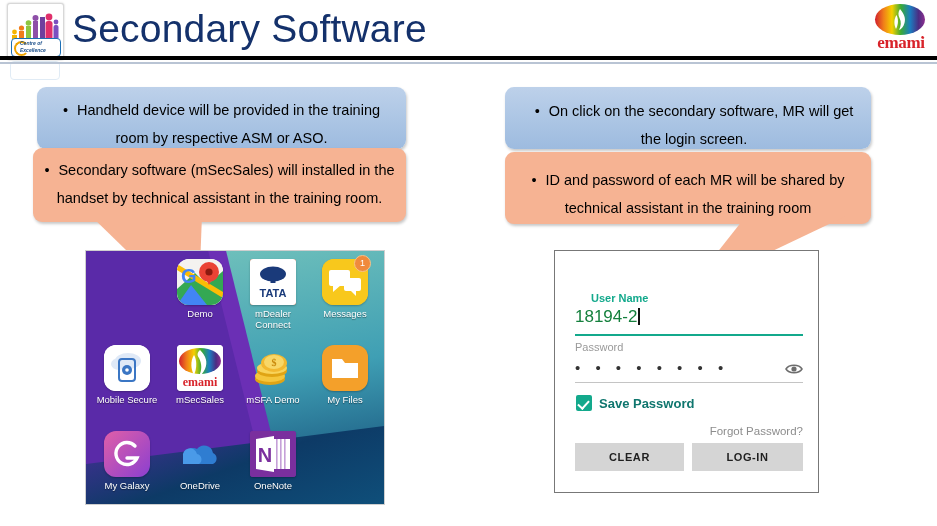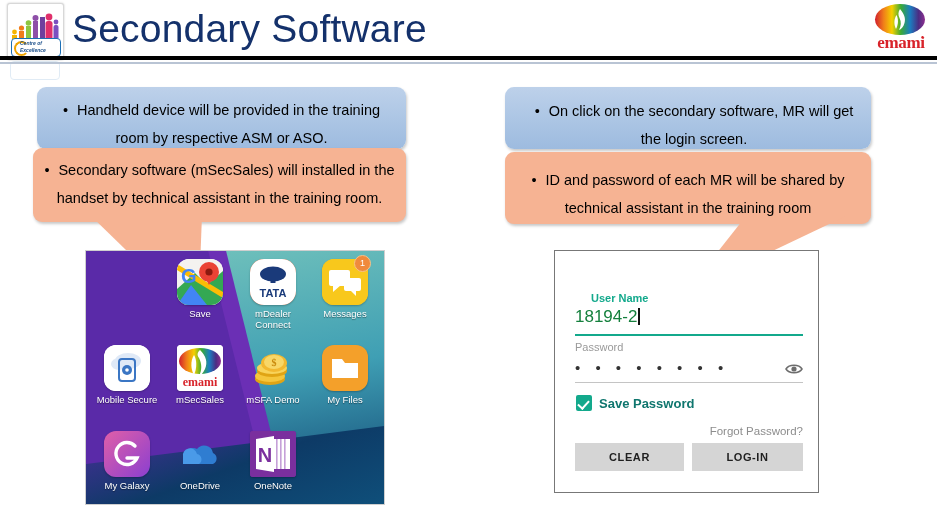--- a/index.html
+++ b/index.html
@@ -212,25 +212,25 @@
               <rect width="46" height="46" fill="#f4f2ef"></rect>
               <polygon points="0,30 18,14 30,26 46,12 46,46 0,46" fill="#34a853"></polygon>
               <polygon points="0,46 14,26 30,46" fill="#4285f4"></polygon>
               <path d="M0 8 L46 36" stroke="#fbbc05" stroke-width="5" fill="none"></path>
               <text x="4" y="24" font-size="20" font-family="Liberation Sans" fill="#4285f4" font-weight="bold">G</text>
               <circle cx="32" cy="13" r="10" fill="#ea4335"></circle>
               <path d="M32 26 L26 15 L38 15 Z" fill="#ea4335"></path>
               <circle cx="32" cy="13" r="3.6" fill="#8b1a10"></circle>
             </svg>
         </div>
-        <div class="lbl">Save</div>
+        <div class="lbl">Demo</div>
       </div>
 
       <div class="app" style="left:150px;top:8px;">
-        <div class="ico" style="background:#c2410c;border-radius:14px;">
+        <div class="ico" style="background:#c2410c;border-radius:3px;">
           <svg viewBox="0 0 46 46">
               <rect width="46" height="46" fill="#fff"></rect>
               <ellipse cx="23" cy="15" rx="13" ry="7.5" fill="#1a3a7a"></ellipse>
               <rect x="20.5" y="12" width="5" height="12" fill="#1a3a7a"></rect>
               <text x="23" y="38" font-size="11" font-weight="bold" fill="#1a3a7a" text-anchor="middle" font-family="Liberation Sans">TATA</text>
             </svg>
         </div>
         <div class="lbl" style="white-space:pre-line;">mDealer
 Connect</div>
       </div>

